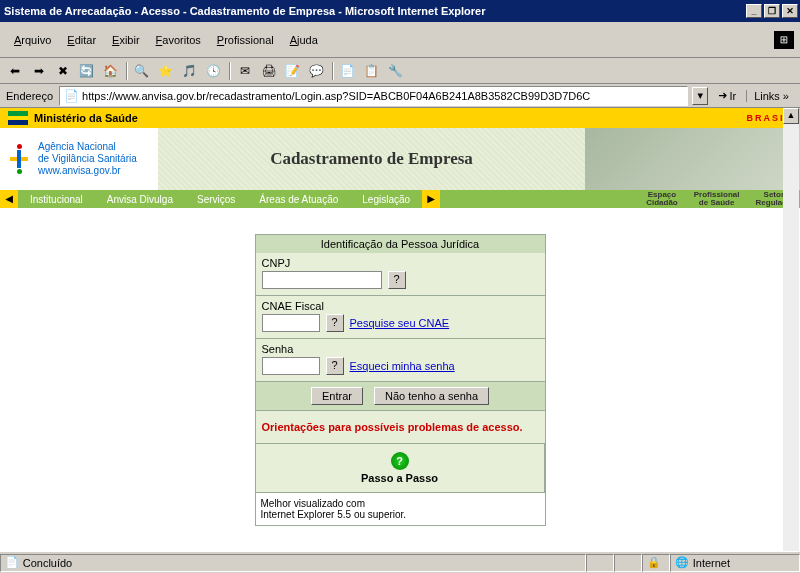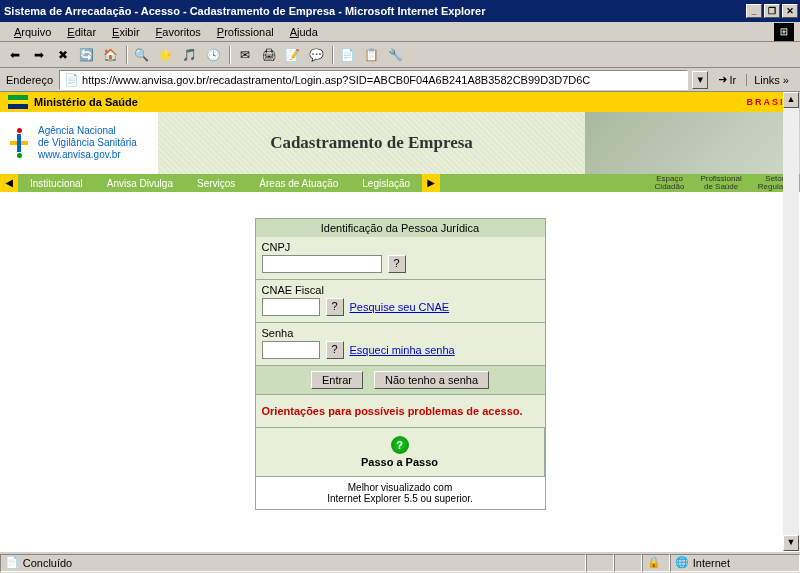--- a/index.html
+++ b/index.html
@@ -3,21 +3,21 @@
 <meta charset="utf-8">
 <style>
 * { box-sizing: border-box; margin: 0; padding: 0; }
 body { font-family: Tahoma, Arial, sans-serif; font-size: 11px; background: #d4d0c8; width: 800px; height: 573px; overflow: hidden; }
 
 .titlebar { background: linear-gradient(to right, #0a246a, #0a246a); color: #fff; height: 22px; display: flex; align-items: center; padding: 0 2px; font-weight: bold; font-size: 11px; }
 .titlebar .title-text { flex: 1; padding-left: 2px; }
 .titlebar .win-btns { display: flex; gap: 2px; }
 .titlebar .win-btn { width: 16px; height: 14px; background: #d4d0c8; border: 1px solid #fff; border-right-color: #555; border-bottom-color: #555; font-size: 9px; text-align: center; line-height: 12px; color: #000; cursor: pointer; }
 
-.menubar { background: #d4d0c8; height: 20px; display: flex; align-items: center; padding: 0 6px; border-bottom: 1px solid #888; }
+.menubar { background: #d4d0c8; height: 36px; display: flex; align-items: center; padding: 0 6px; border-bottom: 1px solid #888; }
 .menubar .menu-item { padding: 2px 8px; cursor: pointer; }
 .menubar .menu-item:first-letter { text-decoration: underline; }
 .menubar .spacer { flex: 1; }
 .menubar .win-logo { width: 20px; height: 18px; background: #000; display: flex; align-items: center; justify-content: center; }
 .menubar .win-logo span { color: #fff; font-size: 10px; }
 
 .toolbar { background: #d4d0c8; height: 26px; display: flex; align-items: center; padding: 0 4px; border-bottom: 1px solid #888; gap: 2px; }
 .tb-btn { width: 22px; height: 22px; border: 1px solid transparent; display: flex; align-items: center; justify-content: center; cursor: pointer; font-size: 12px; }
 .tb-sep { width: 1px; height: 18px; background: #888; margin: 0 2px; box-shadow: 1px 0 #fff; }
 
@@ -43,21 +43,21 @@
 .header-band .logo-box .logo-sym .dot { position: absolute; width: 5px; height: 5px; border-radius: 50%; }
 .header-band .logo-box .txt { color: #06c; line-height: 1.2; }
 .header-band .title-center { flex: 1; display: flex; align-items: center; justify-content: center; font-size: 17px; font-weight: bold; color: #333; background: repeating-linear-gradient(45deg, #e0e8cf, #e0e8cf 2px, #e8efd9 2px, #e8efd9 4px); font-family: Liberation Serif, serif; }
 .header-band .kb-img { width: 215px; background: linear-gradient(135deg, #a8b8a0, #d0d8c8); }
 
 .nav-bar { height: 18px; background: #8bbf4d; display: flex; align-items: center; font-size: 10px; }
 .nav-bar .arrow-left { width: 18px; height: 18px; background: #ffd200; text-align: center; line-height: 18px; cursor: pointer; }
 .nav-bar .nav-item { padding: 0 12px; color: #fff; cursor: pointer; }
 .nav-bar .arrow-right { width: 18px; height: 18px; background: #ffd200; text-align: center; line-height: 18px; cursor: pointer; }
 .nav-bar .right-links { display: flex; margin-left: auto; font-size: 8px; color: #333; }
-.nav-bar .right-links div { padding: 0 8px; text-align: center; line-height: 1; cursor: pointer; }
+.nav-bar .right-links div { padding: 0 8px; text-align: center; line-height: 1; cursor: pointer; font-weight: bold; }
 
 .form-wrap { display: flex; justify-content: center; padding-top: 26px; }
 .form-box { width: 291px; border: 1px solid #9a9; }
 .form-box .sec-title { background: #cdb; text-align: center; padding: 3px; font-size: 11px; }
 .form-box .field-area { background: #e8efd9; padding: 4px 6px; }
 .form-box .field-row { margin-bottom: 2px; }
 .form-box .field-label { font-size: 11px; }
 .form-box .input-line { display: flex; align-items: center; gap: 6px; margin-top: 2px; }
 .form-box input[type="text"], .form-box input[type="password"] { height: 18px; border: 1px solid #888; background: #fff; padding: 0 2px; font-size: 11px; }
 .cnpj-input { width: 120px; }
@@ -69,21 +69,21 @@
 .btn-row { background: #cdb; padding: 5px; text-align: center; }
 .btn-row button { background: #d4d0c8; border: 1px solid #fff; border-right-color: #555; border-bottom-color: #555; padding: 2px 10px; font-size: 11px; cursor: pointer; margin: 0 4px; font-family: inherit; }
 
 .warn-row { background: #e8efd9; padding: 10px 6px; text-align: left; color: #c00; font-weight: bold; font-size: 11px; }
 
 .bottom-row { display: flex; background: #e8efd9; }
 .bottom-row .cell { flex: 1; padding: 8px; text-align: center; display: flex; flex-direction: column; align-items: center; justify-content: center; gap: 2px; }
 .bottom-row .cell:first-child { border-right: 1px solid #9a9; }
 .passo-icon { width: 18px; height: 18px; background: radial-gradient(circle, #2c2, #080); border-radius: 50%; display: flex; align-items: center; justify-content: center; color: #fff; font-weight: bold; font-size: 11px; }
 
-.viz-row { background: #fff; padding: 5px; text-align: center; font-size: 10px; border-top: 1px solid #9a9; }
+.viz-row { background: #fff; padding: 5px; font-size: 10px; border-top: 1px solid #9a9; }
 
 .statusbar { position: absolute; bottom: 0; left: 0; right: 0; height: 22px; background: #d4d0c8; display: flex; align-items: center; border-top: 1px solid #fff; font-size: 11px; }
 .statusbar .stat-cell { height: 18px; border: 1px solid; border-color: #888 #fff #fff #888; padding: 0 4px; display: flex; align-items: center; gap: 4px; }
 .statusbar .stat-main { flex: 1; }
 .statusbar .stat-sm { width: 28px; }
 .statusbar .stat-zone { width: 130px; }
 .scroll-up { position: absolute; right: 1px; top: 0; width: 16px; height: 16px; background: #d4d0c8; border: 1px solid #fff; border-right-color:#555; border-bottom-color:#555; text-align: center; font-size: 9px; line-height: 13px; cursor: pointer; }
 .scroll-down { position: absolute; right: 1px; bottom: 0; width: 16px; height: 16px; background: #d4d0c8; border: 1px solid #fff; border-right-color:#555; border-bottom-color:#555; text-align: center; font-size: 9px; line-height: 13px; cursor: pointer; }
 .scroll-track { position: absolute; right: 1px; top: 16px; bottom: 16px; width: 16px; background: repeating-conic-gradient(#ddd 0% 25%, #fff 0% 50%) 50% / 2px 2px; }
 </style>

